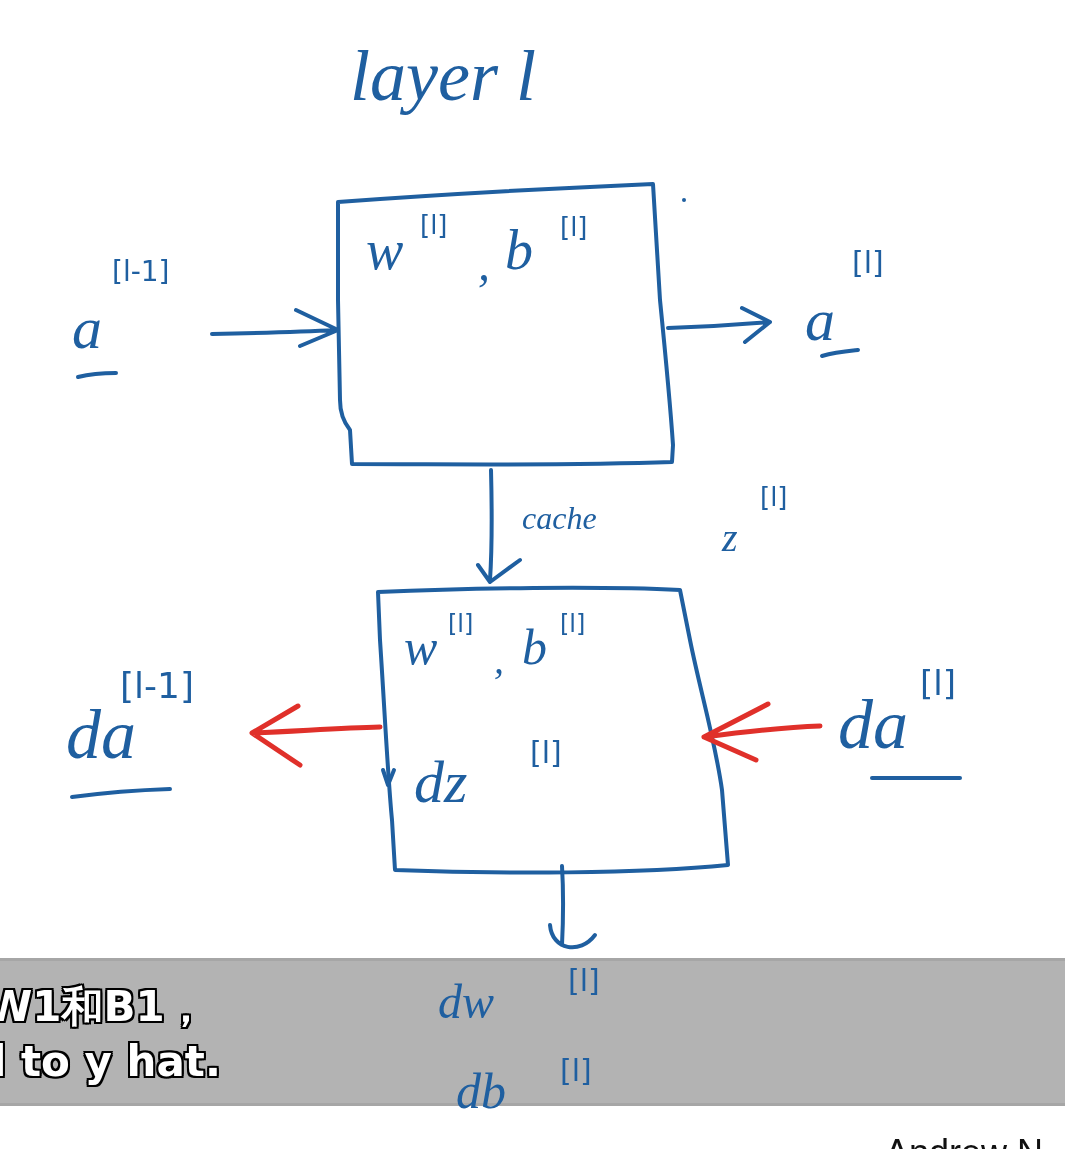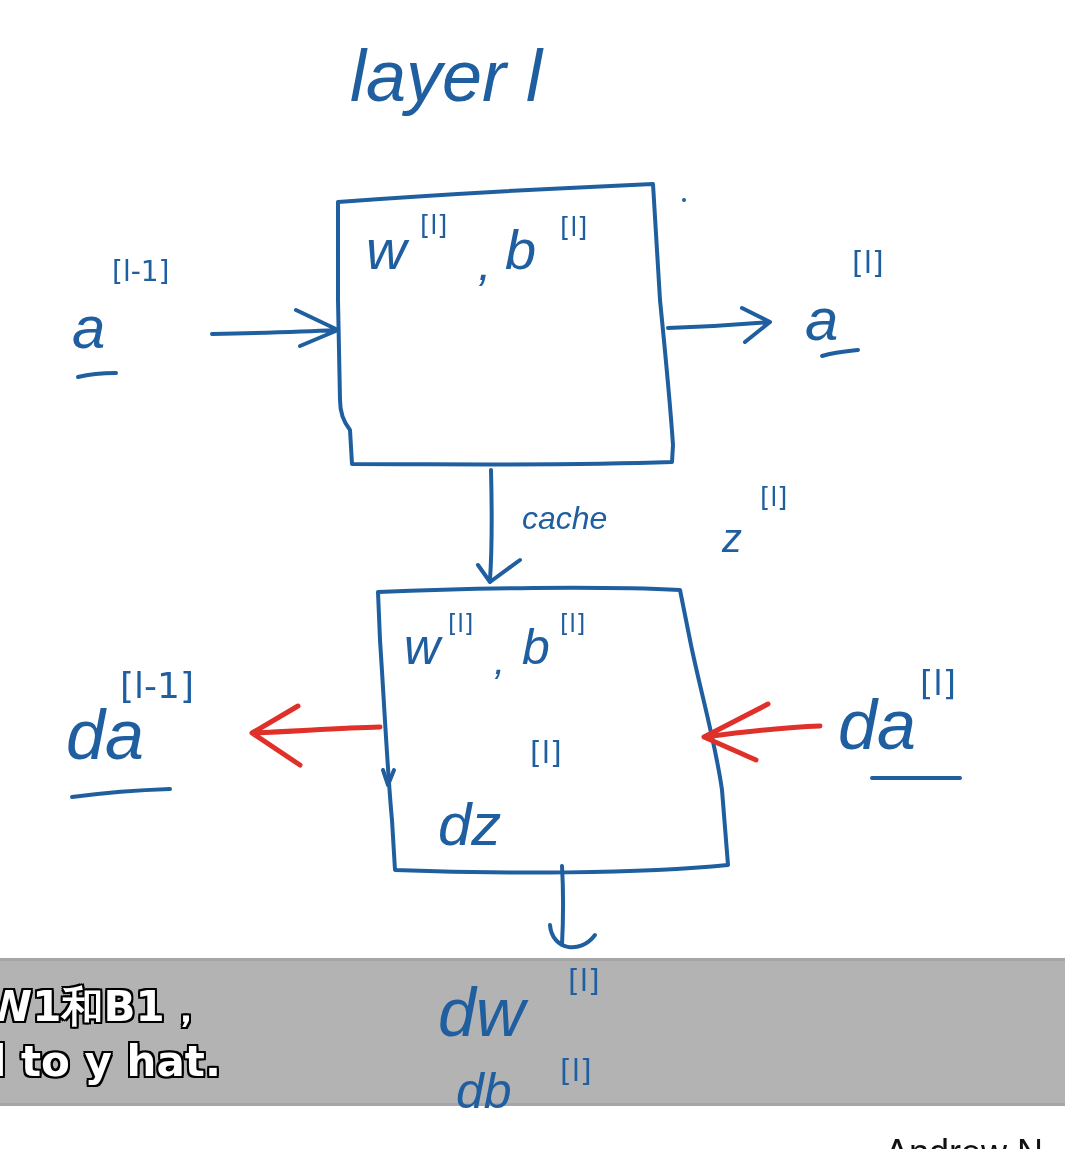--- a/index.html
+++ b/index.html
@@ -1,21 +1,21 @@
 <!DOCTYPE html>
 <html><head>
 <meta charset="utf-8">
 <style>
   html, body { margin: 0; padding: 0; background: #ffffff; }
   body { width: 1065px; height: 1149px; position: relative; overflow: hidden;
          font-family: "DejaVu Sans", sans-serif; }
   #canvas { position: absolute; left: 0; top: 0; width: 1065px; height: 1149px; }
   .ink { fill: none; stroke: #1f5fa0; stroke-width: 4; stroke-linecap: round; stroke-linejoin: round; }
   .red { fill: none; stroke: #e0302a; stroke-width: 5; stroke-linecap: round; stroke-linejoin: round; }
-  .hw { position: absolute; color: #1f5fa0; font-family: Liberation Sans, sans-serif; font-style: italic; white-space: nowrap; line-height: 1; }
+  .hw { position: absolute; color: #1f5fa0; font-family: Liberation Serif, serif; font-style: italic; white-space: nowrap; line-height: 1; }
   .sup { position: absolute; color: #1f5fa0; font-family: "DejaVu Sans", sans-serif; white-space: nowrap; line-height: 1; }
   #subtitle-bar { position: absolute; left: 0; top: 958px; width: 1065px; height: 142px;
                   background: #b3b3b3; border-top: 3px solid #a6a6a6; border-bottom: 3px solid #a6a6a6; padding-left: 28px; }
   .sub-line { position: absolute; left: 0; color: #ffffff; font-family: "DejaVu Sans", sans-serif;
               font-weight: bold; font-size: 42px; white-space: nowrap;
               text-shadow: -2px -2px 0 #000, 2px -2px 0 #000, -2px 2px 0 #000, 2px 2px 0 #000,
                            0 2px 0 #000, 0 -2px 0 #000, 2px 0 0 #000, -2px 0 0 #000; }
   #credit { position: absolute; left: 885px; top: 1132px; font-family: "Liberation Sans", sans-serif;
             font-size: 36px; color: #111; white-space: nowrap; }
 </style>
@@ -66,32 +66,32 @@
 <div class="hw" style="left:522px; top:502px; font-size:32px;">cache</div>
 <div class="hw" style="left:722px; top:518px; font-size:40px;">z</div>
 <div class="sup" style="left:760px; top:484px; font-size:26px;">[l]</div>
 
 <div class="hw" style="left:404px; top:622px; font-size:50px;">w</div>
 <div class="sup" style="left:448px; top:612px; font-size:24px;">[l]</div>
 <div class="hw" style="left:494px; top:640px; font-size:40px;">,</div>
 <div class="hw" style="left:522px; top:622px; font-size:50px;">b</div>
 <div class="sup" style="left:560px; top:612px; font-size:24px;">[l]</div>
 
-<div class="hw" style="left:438px; top:752px; font-size:60px;margin-top:43px;">dz</div>
+<div class="hw" style="left:414px; top:752px; font-size:60px;">dz</div>
 <div class="sup" style="left:530px; top:738px; font-size:30px;">[l]</div>
 
 <div class="hw" style="left:66px; top:700px; font-size:70px;">da</div>
 <div class="sup" style="left:120px; top:668px; font-size:36px;">[l-1]</div>
 
 <div class="hw" style="left:838px; top:690px; font-size:70px;">da</div>
 <div class="sup" style="left:920px; top:666px; font-size:34px;">[l]</div>
 
 <div id="subtitle-bar">
   <div class="sub-line" style="top:18px; left:-14px;">W1和B1，</div>
   <div class="sub-line" style="top:76px; left:-8px;">l to y hat.</div>
 </div>
 
-<div class="hw" style="left:438px; top:978px; font-size:68px;">dw</div>
+<div class="hw" style="left:438px; top:978px; font-size:48px;">dw</div>
 <div class="sup" style="left:568px; top:966px; font-size:30px;">[l]</div>
 <div class="hw" style="left:456px; top:1066px; font-size:50px;">db</div>
 <div class="sup" style="left:560px; top:1056px; font-size:30px;">[l]</div>
 
 <div id="credit">Andrew N</div>
 
 </body></html>

